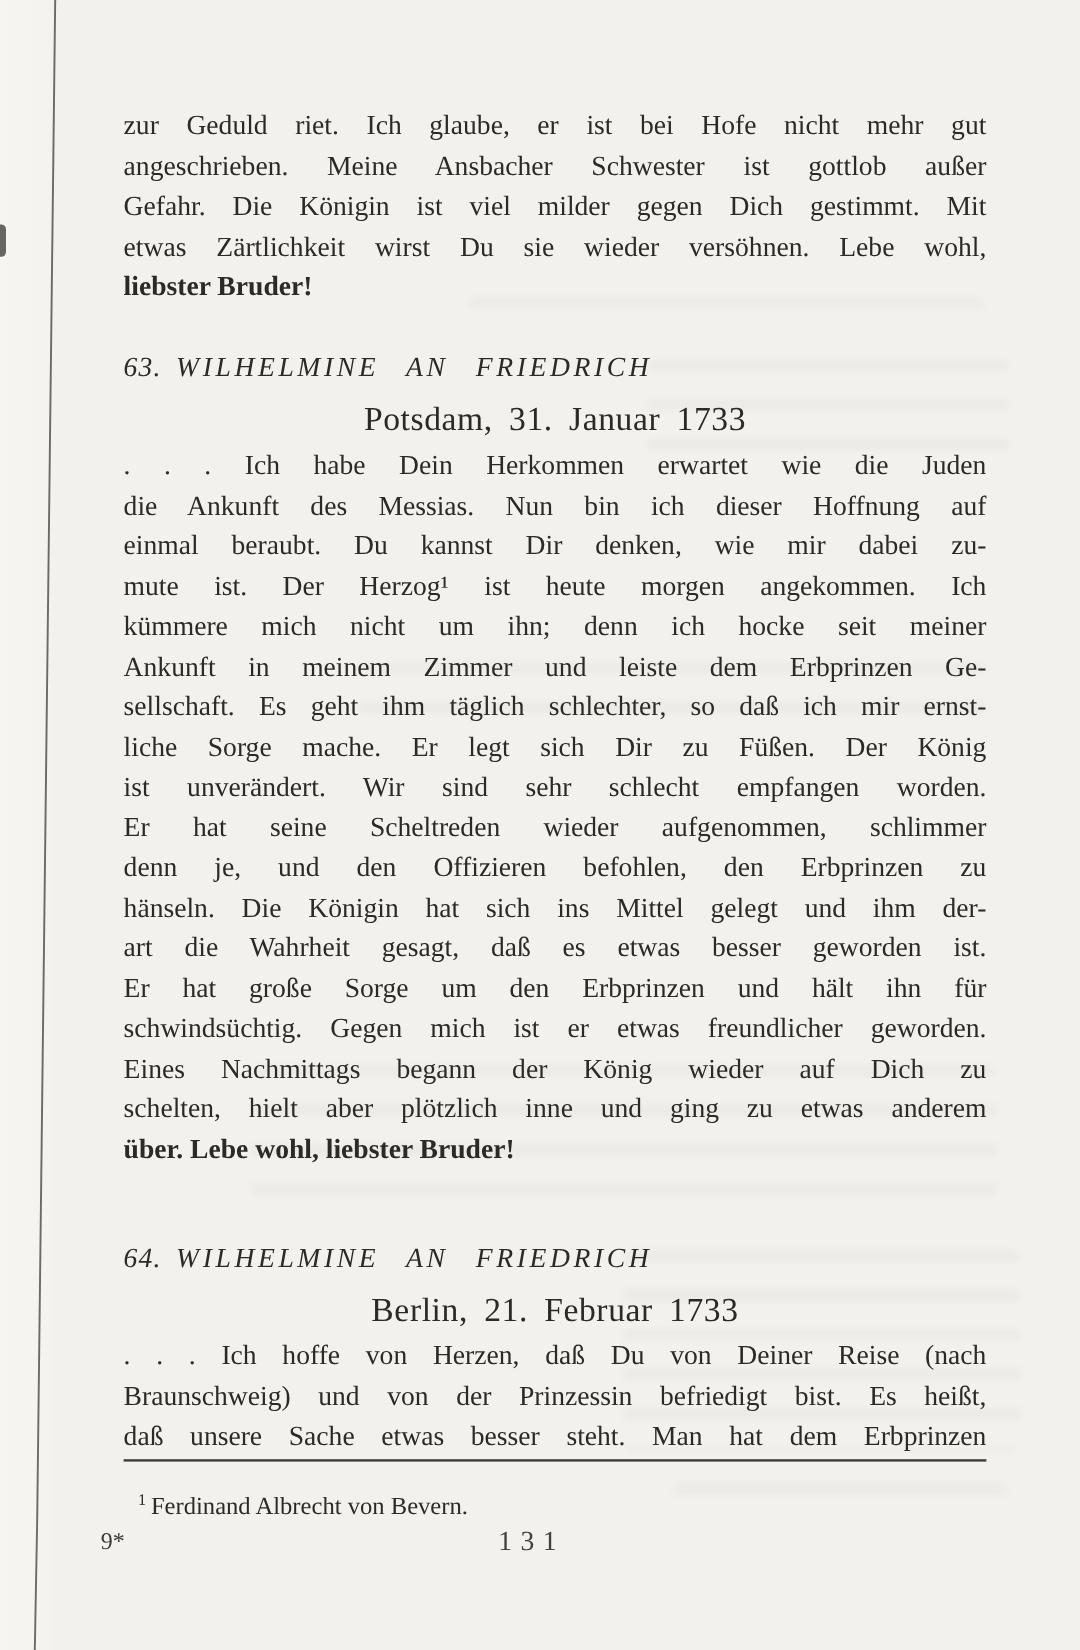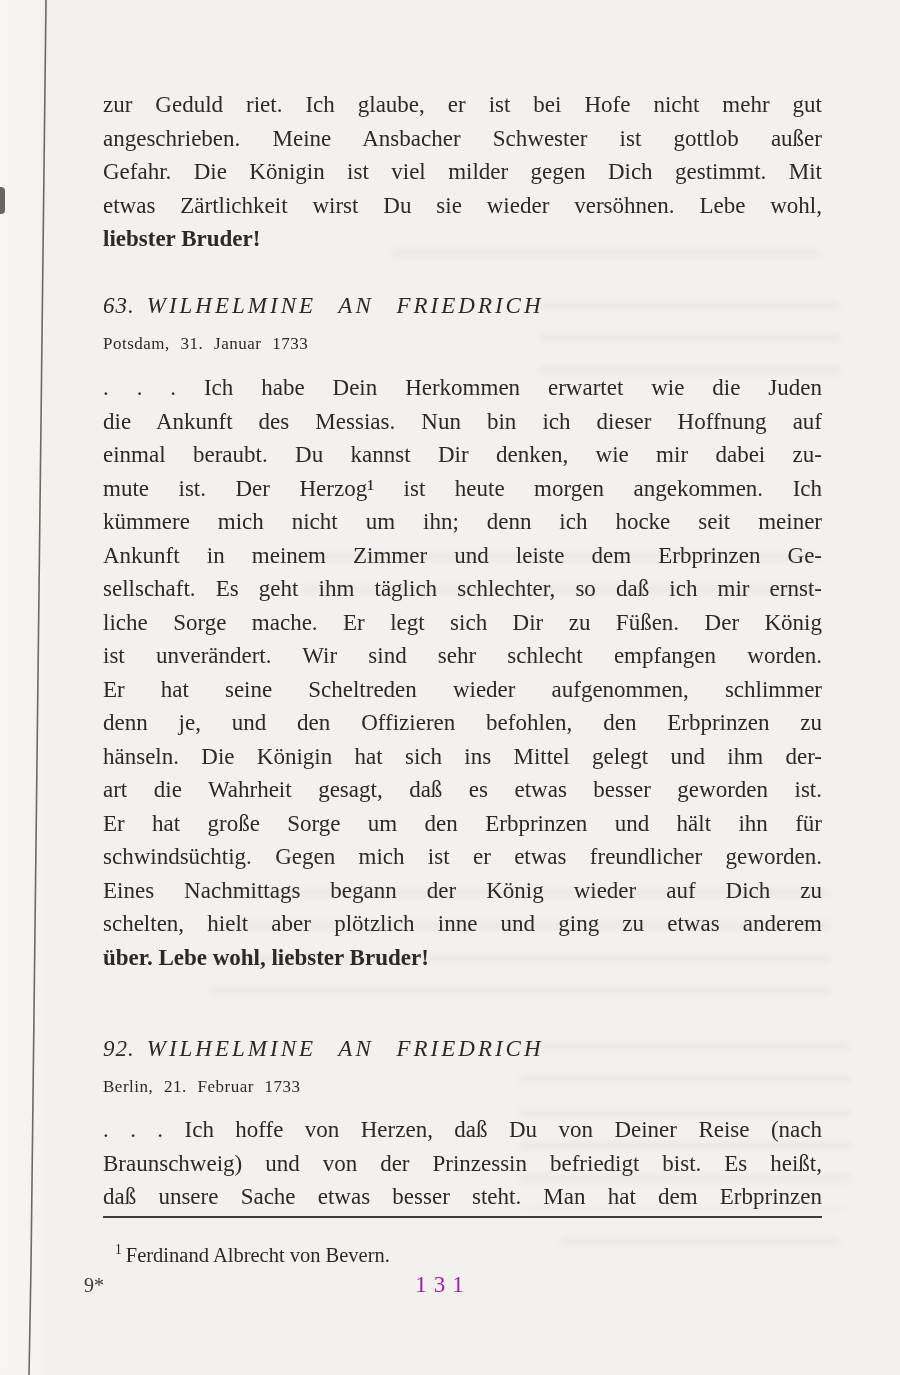--- a/index.html
+++ b/index.html
@@ -69,22 +69,22 @@
     font-style: italic;
     font-size: 23px;
     white-space: nowrap;
   }
   .heading .num { margin-right: 12px; letter-spacing: 1px; }
   .heading .title { letter-spacing: 3px; word-spacing: 14px; }
   .dateline {
     position: absolute;
     left: 103px;
     width: 719px;
-    text-align: left;
-    font-size: 17px;
+    text-align: center;
+    font-size: 28px;
     letter-spacing: .5px;
     word-spacing: 6px;
   }
   .foot-rule {
     position: absolute;
     left: 103px;
     width: 719px;
     border-top: 2px solid #3f3d39;
   }
   .footnote {
@@ -104,21 +104,21 @@
     color: #3a3936;
   }
   .page-number {
     position: absolute;
     left: 103px;
     top: 1272px;
     width: 680px;
     text-align: center;
     font-size: 23px;
     letter-spacing: 7px;
-    color: #a21caf;
+    color: #404040;
   }
 </style>
 </head>
 <body>
 
 <div class="edge-strip"></div>
 <svg class="binding-svg" width="70" height="1375" viewBox="0 0 70 1375">
   <path d="M46,0 C44,420 38,900 29,1375" fill="none" stroke="#55524c" stroke-width="1.6" opacity="0.85"></path>
 </svg>
 <div class="smudge"></div>
@@ -161,21 +161,21 @@
       <div class="tline">art die Wahrheit gesagt, daß es etwas besser geworden ist.</div>
       <div class="tline">Er hat große Sorge um den Erbprinzen und hält ihn für</div>
       <div class="tline">schwindsüchtig. Gegen mich ist er etwas freundlicher geworden.</div>
       <div class="tline">Eines Nachmittags begann der König wieder auf Dich zu</div>
       <div class="tline">schelten, hielt aber plötzlich inne und ging zu etwas anderem</div>
     </div>
   <div class="tline tline-last">über. Lebe wohl, liebster Bruder!</div>
 </div>
 
 <div class="heading" style="top:1036px;">
-  <span class="num">92.</span><span class="title">WILHELMINE AN FRIEDRICH</span>
+  <span class="num">64.</span><span class="title">WILHELMINE AN FRIEDRICH</span>
 </div>
 <div class="dateline" style="top:1077px;">Berlin, 21. Februar 1733</div>
 <div class="textblock" style="top:1113px;">
   <div>
       <div class="tline">. . . Ich hoffe von Herzen, daß Du von Deiner Reise (nach</div>
       <div class="tline">Braunschweig) und von der Prinzessin befriedigt bist. Es heißt,</div>
       <div class="tline">daß unsere Sache etwas besser steht. Man hat dem Erbprinzen</div>
     </div>
 </div>
 

